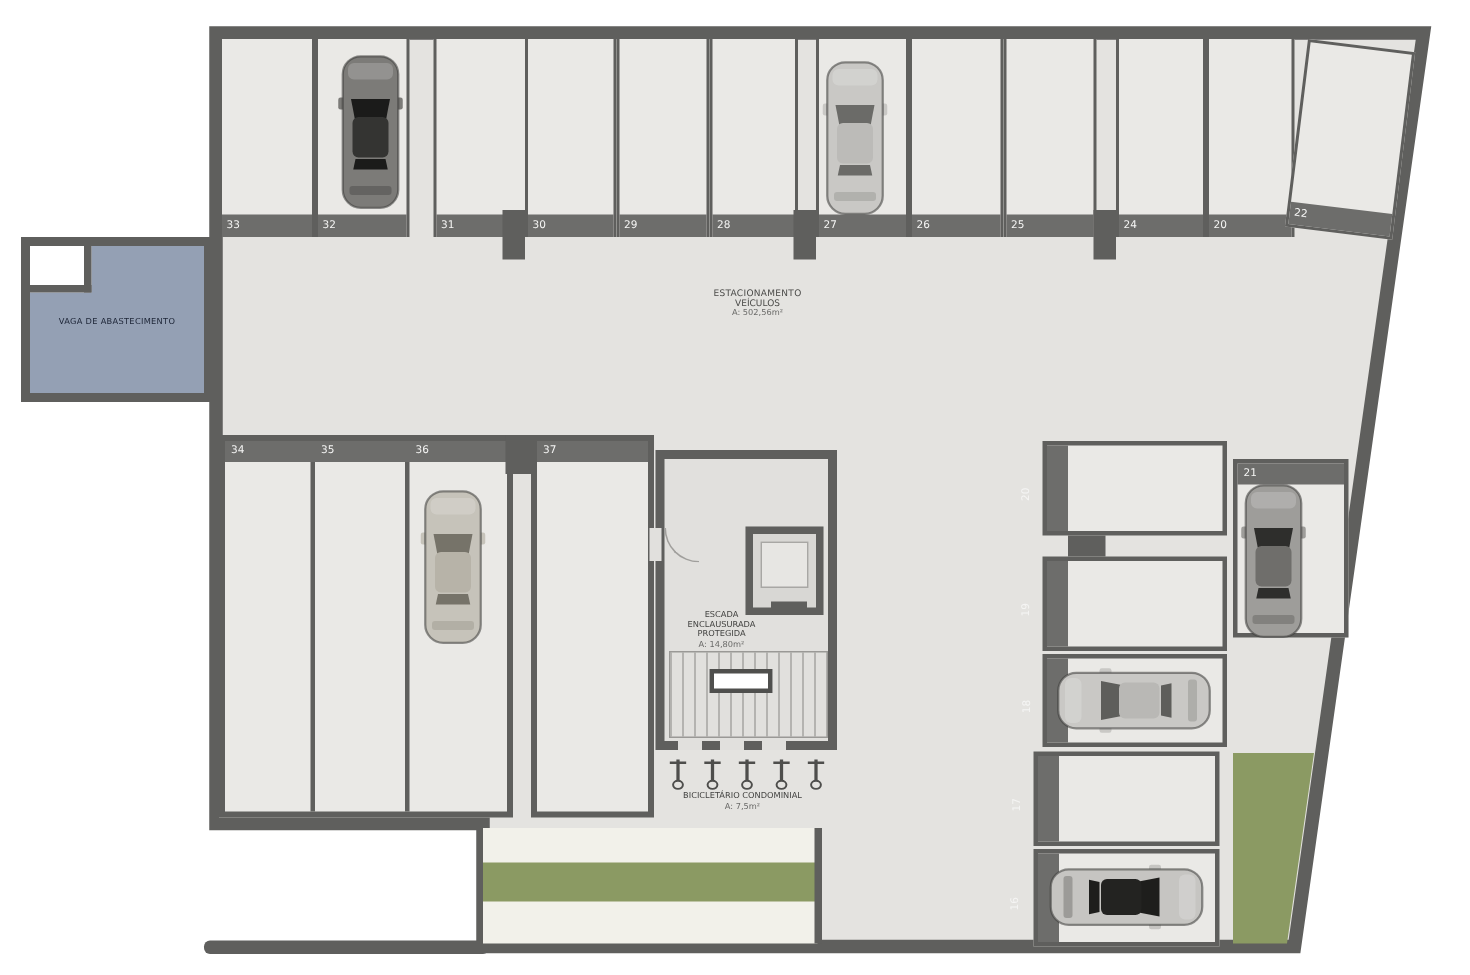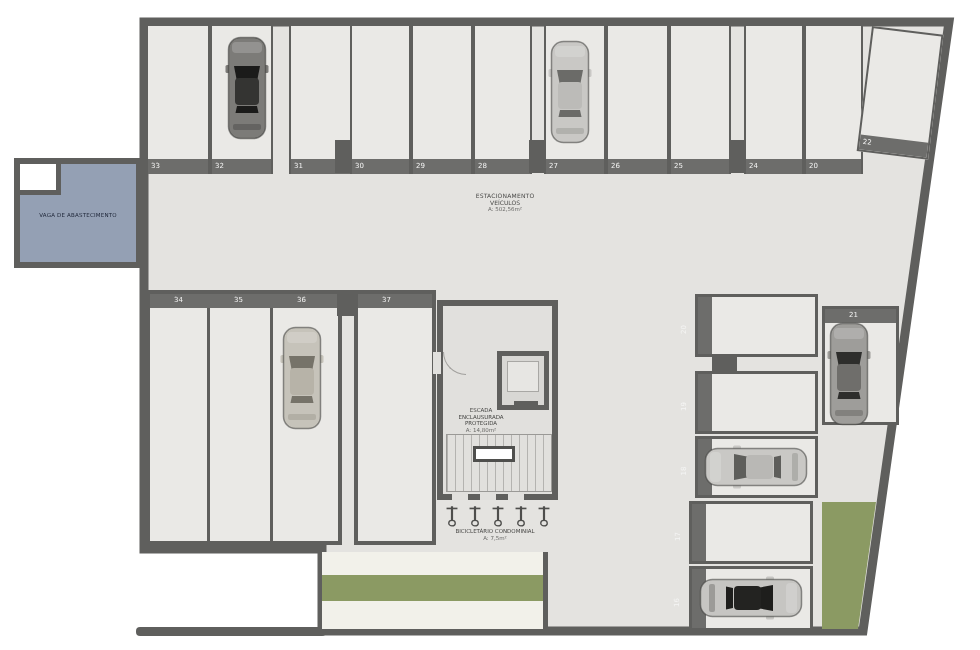--- a/index.html
+++ b/index.html
@@ -2,29 +2,29 @@
 <html style="--wall: #5f5f5d; --floor: #e4e3e0; --stallFill: #eae9e6; --band: #6d6d6b; --fuelBlue: #94a0b4; --grass: #8b9a63; --pale: #f2f1ea; --carSilver: #c9c8c5; --carDark: #7c7b78; --numberText: #f5f5f4;"><head>
 <meta charset="utf-8">
 <style>
   html,body{margin:0;padding:0;background:#ffffff;}
   .stage{position:relative;width:980px;height:650px;background:#ffffff;overflow:hidden;
          font-family:"DejaVu Sans",sans-serif;}
   .abs{position:absolute;box-sizing:border-box;}
   svg.base{position:absolute;left:0;top:0;}
   
   .stall{position:absolute;box-sizing:border-box;background:var(--stallFill);}
-  .stall.v{top:26px;height:148px;border-left:2px solid var(--wall);border-right:2px solid var(--wall);}
+  .stall.v{top:26px;height:132px;border-left:2px solid var(--wall);border-right:2px solid var(--wall);}
   .stall.r{border:3px solid var(--wall);}
   .band{position:absolute;background:var(--band);color:var(--numberText);}
   .band.bottom{left:0;right:0;bottom:0;height:15px;}
   .band.top{left:0;right:0;top:0;height:14px;}
   .band.left{left:0;top:0;bottom:0;width:14px;display:flex;justify-content:center;}
   .num{font-size:7px;line-height:1;color:var(--numberText);}
   .band.bottom .num{position:absolute;left:3px;top:4px;}
-  .band.top .num{position:absolute;left:4px;top:3px;margin-left:20px;}
+  .band.top .num{position:absolute;left:4px;top:3px;}
   .band.left .num{margin-top:8px;transform:rotate(-90deg);}
   .pillar{position:absolute;background:var(--wall);}
   .divider{position:absolute;top:0;bottom:0;width:3px;background:var(--wall);}
   
   .blockLL{position:absolute;box-sizing:border-box;border:4px solid var(--wall);background:var(--stallFill);}
   .stairblock{position:absolute;box-sizing:border-box;border:6px solid var(--wall);background:#e1e0dd;}
   .lift{position:absolute;box-sizing:border-box;border:5px solid var(--wall);background:#d8d7d4;}
   .liftcab{position:absolute;box-sizing:border-box;background:#e7e6e3;border:1px solid #a8a7a4;}
   .stairs{position:absolute;box-sizing:border-box;border:1px solid #9a9996;
           background:repeating-linear-gradient(90deg,#b4b3b0 0 1px,transparent 1px 8px);}

